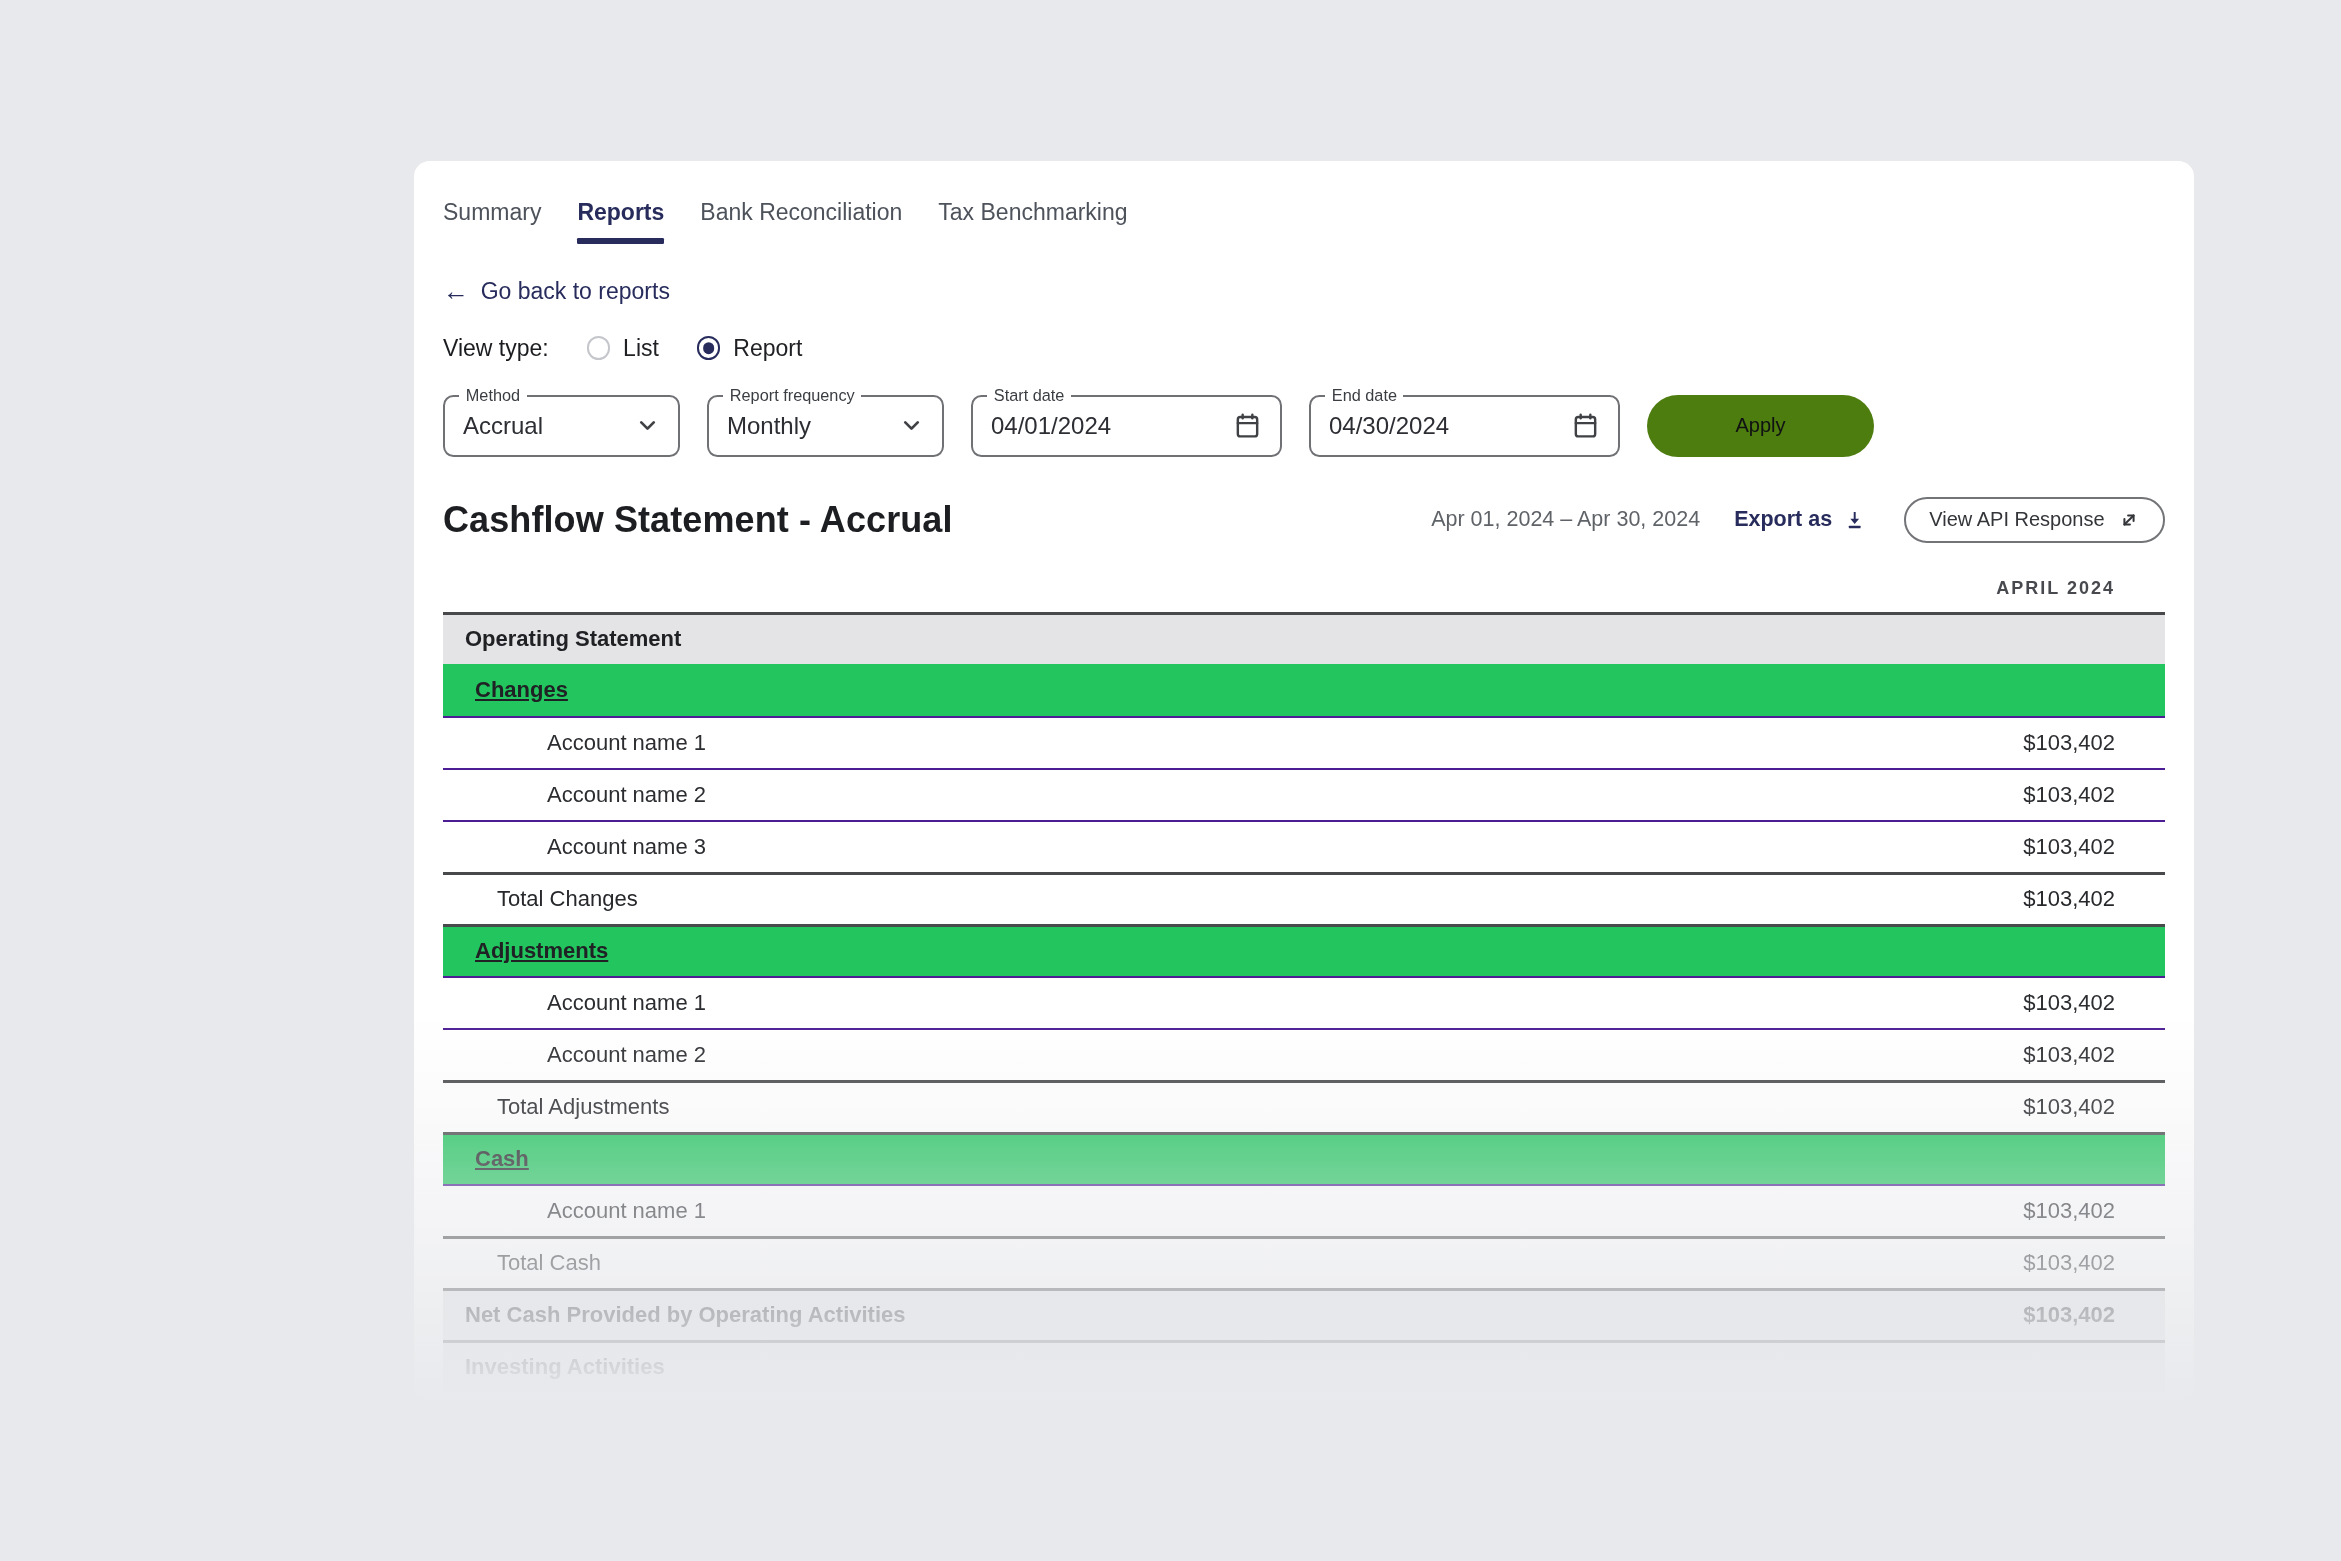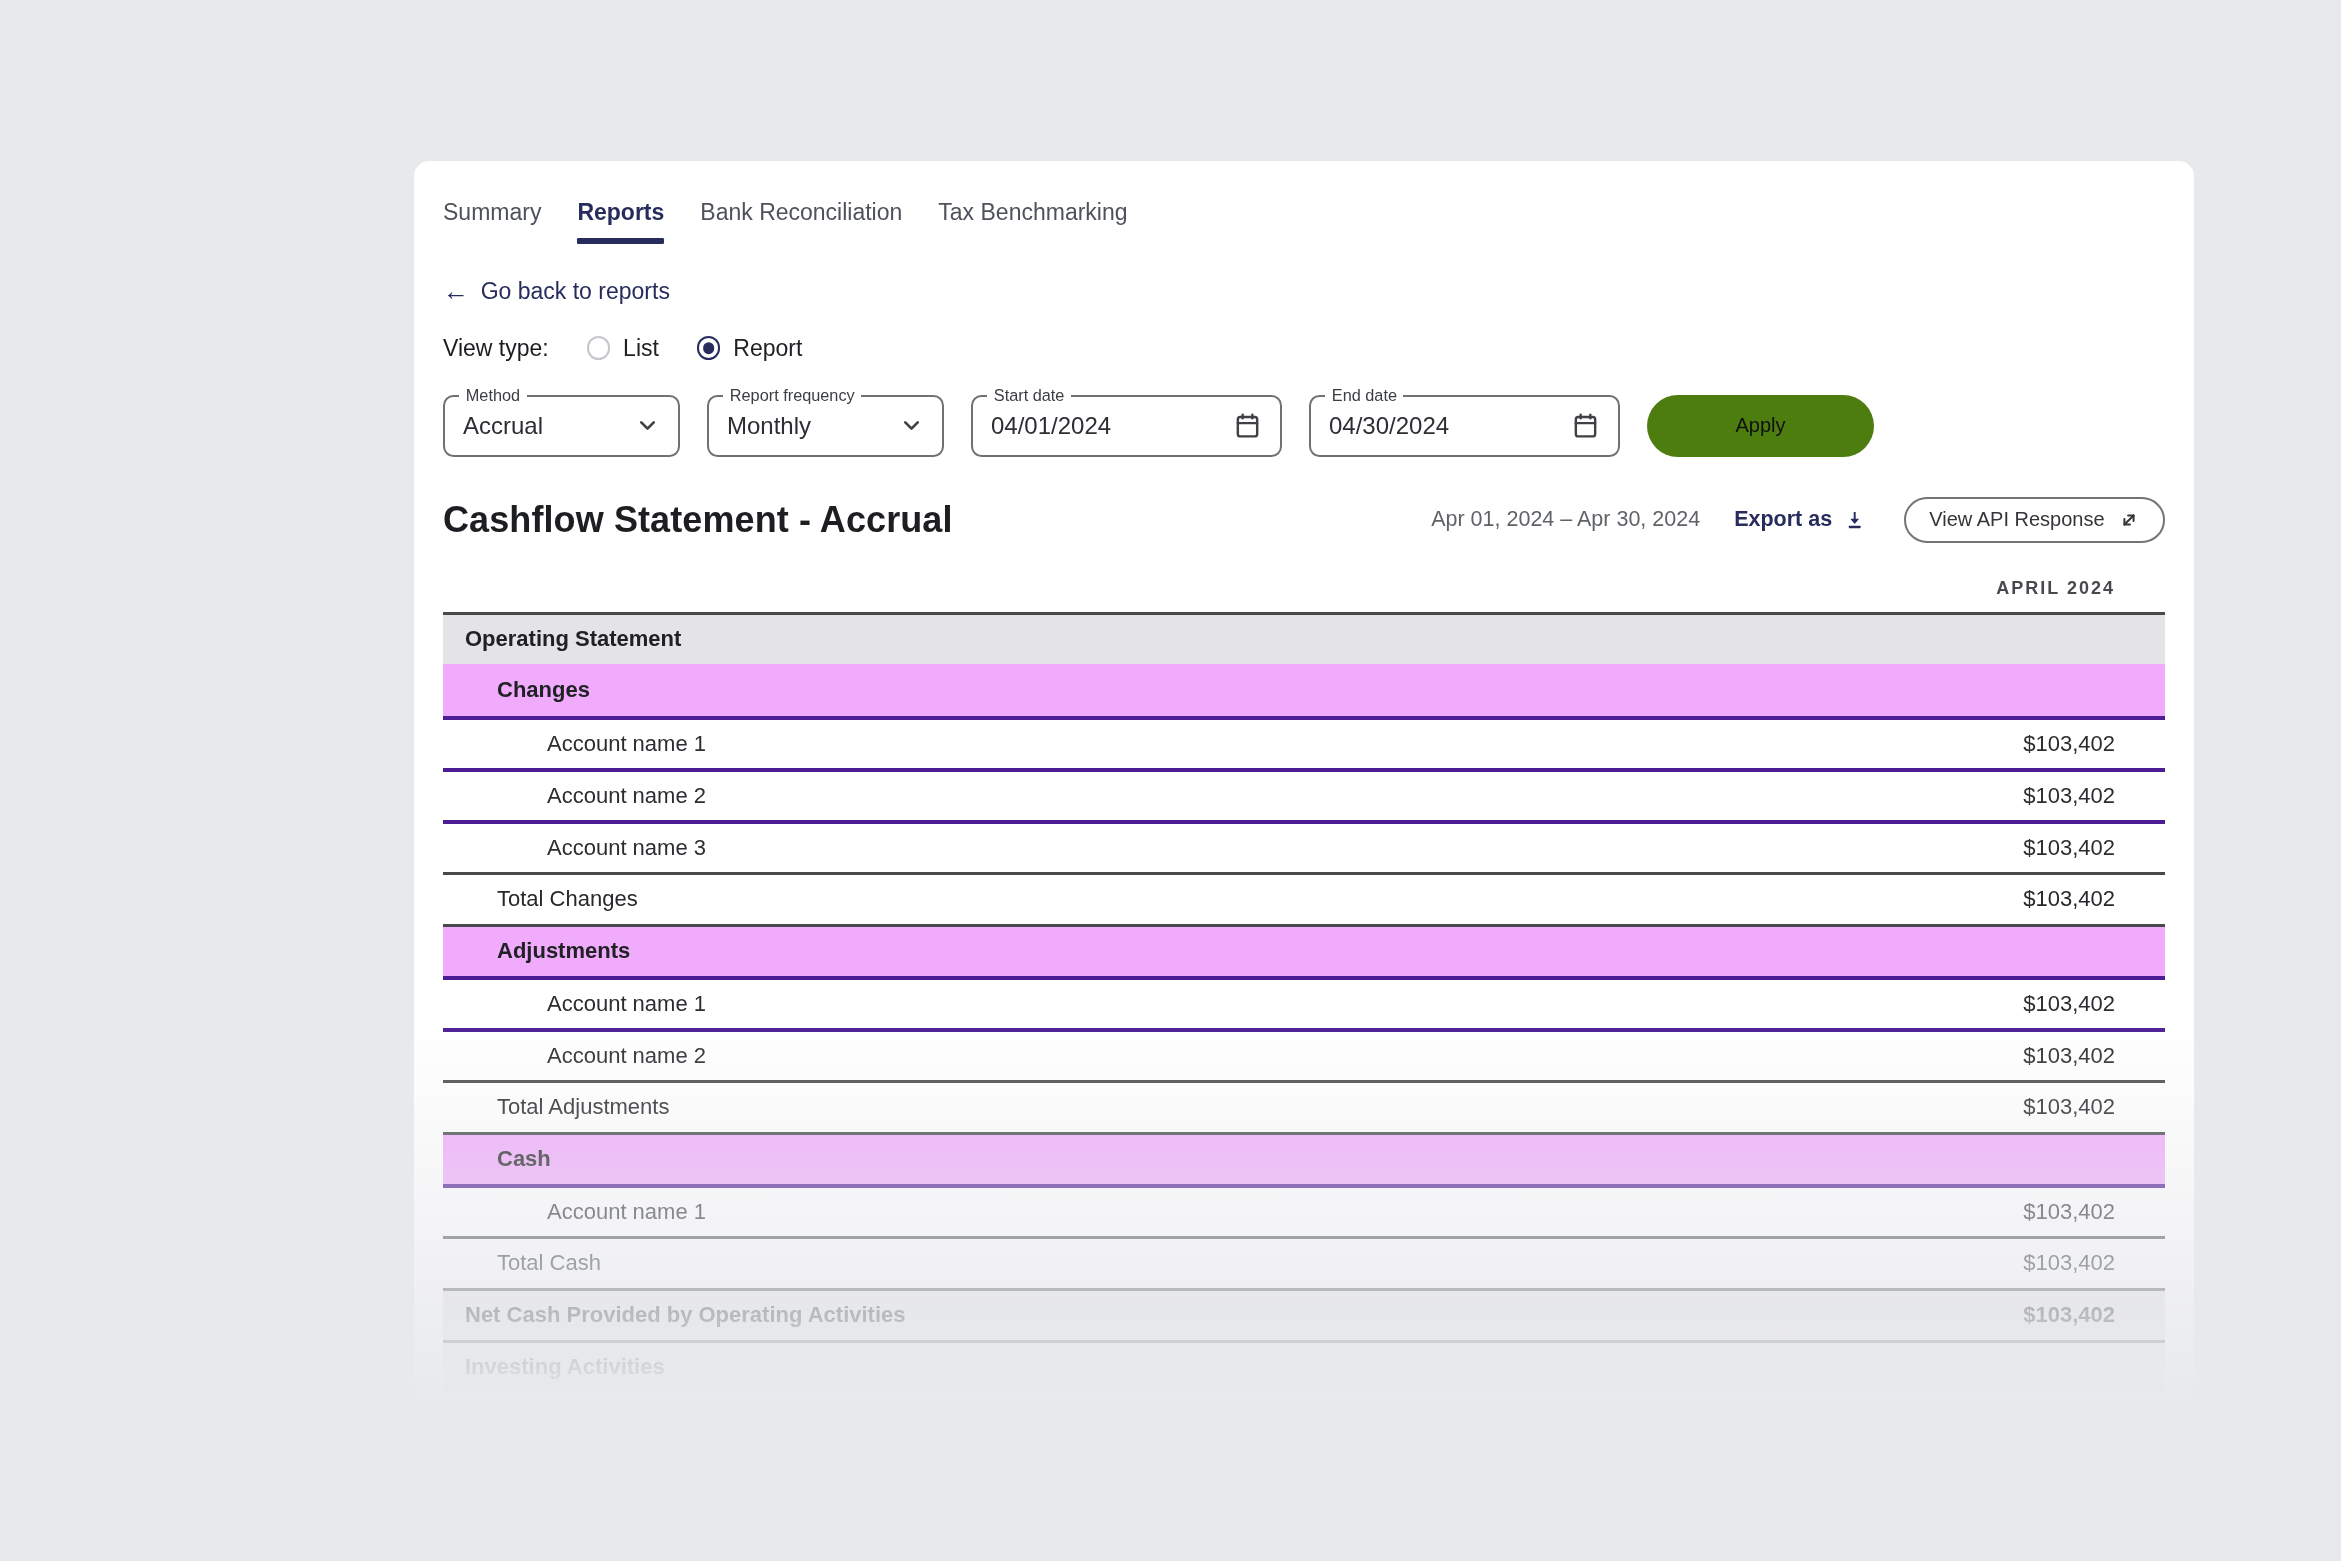--- a/index.html
+++ b/index.html
@@ -130,25 +130,25 @@
   }
   .trow {
     height:52px;
     display:flex; align-items:center; justify-content:space-between;
     font-size:22px;
     padding-right:50px;
   }
   .trow .rlabel { white-space:nowrap; }
   .trow .rvalue { white-space:nowrap; }
   .trow.section    { background:#e4e4e6; font-weight:700; padding-left:22px; }
-  .trow.subheader  { background:#f0abfc; font-weight:700; padding-left:54px; }
+  .trow.subheader  { background:#22c55e; font-weight:700; padding-left:32px;text-decoration:underline; }
   .trow.account    { background:#ffffff; padding-left:104px; color:#2b2d30; }
   .trow.total      { background:#ffffff; padding-left:54px; color:#26282b; }
   .trow.b-dark  { border-top:3.3px solid #48494b; }
-  .trow.b-light { border-top:4px solid #4c1d95; }
+  .trow.b-light { border-top:2px solid #4c1d95; }
   
   .fade-overlay {
     position:absolute;
     left:0; top:1015px; width:2342px; height:390px;
     background:linear-gradient(to bottom,
       rgba(232,233,236,0) 0%,
       rgba(232,233,236,0.22) 25%,
       rgba(232,233,236,0.48) 50%,
       rgba(232,233,236,0.75) 75%,
       rgba(232,233,236,1) 100%);

